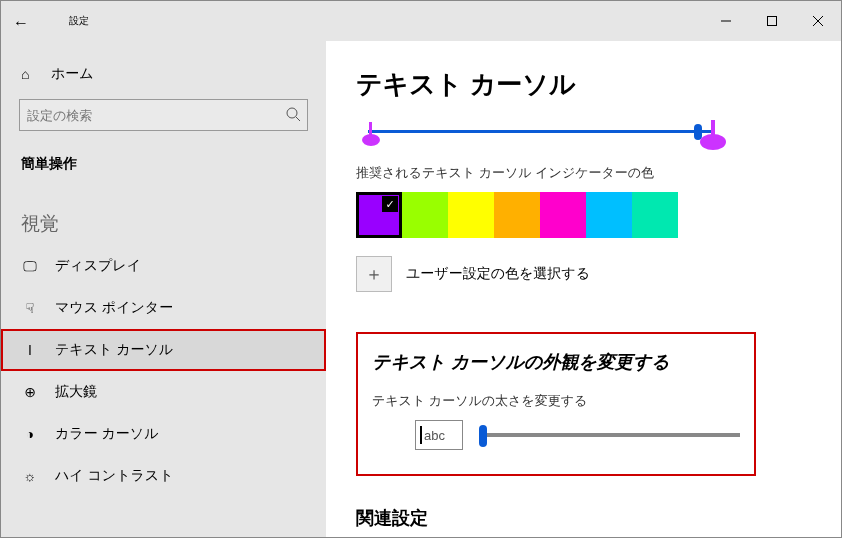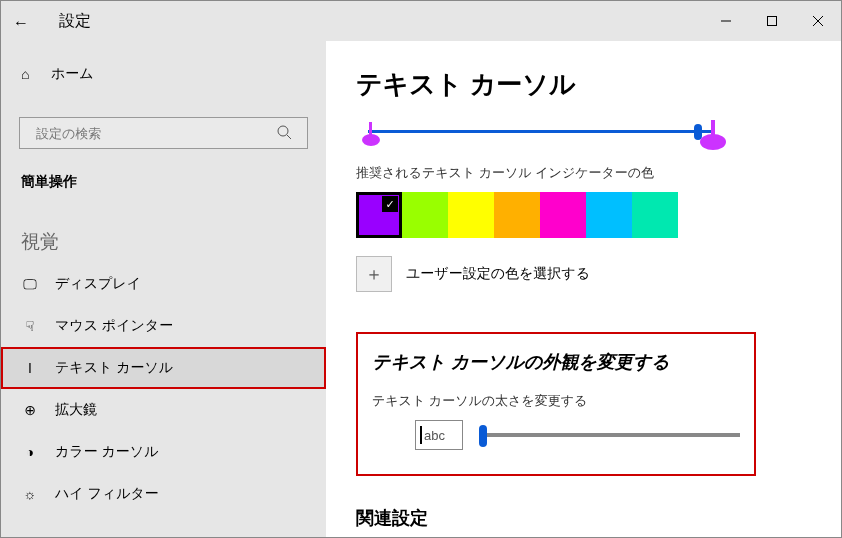--- a/index.html
+++ b/index.html
@@ -1,26 +1,26 @@
 <!DOCTYPE html>
 <html><head>
 <meta charset="utf-8">
 <style>
 * { margin: 0; padding: 0; box-sizing: border-box; font-family: "Yu Gothic UI", "Segoe UI", Meiryo, sans-serif; }
 body { background: #fff; width: 842px; height: 538px; overflow: hidden; position: relative; border: 1px solid #888; }
 .titlebar { height: 40px; display: flex; align-items: center; background: #e6e6e6; }
 .titlebar .back { width: 40px; text-align: center; font-size: 16px; }
-.titlebar .title { font-size: 16px; margin-left: 18px; }
+.titlebar .title { font-size: 10px; margin-left: 28px; }
 .win-controls { margin-left: auto; display: flex; }
 .win-btn { width: 46px; height: 40px; display: flex; align-items: center; justify-content: center; font-size: 12px; }
 .app { display: flex; height: calc(100% - 40px); }
 .sidebar { width: 325px; background: #e6e6e6; padding: 14px 0; overflow: hidden; font-size: 14px; }
 .home-row { display: flex; align-items: center; padding: 10px 20px; gap: 14px; }
 .home-row .icon { width: 16px; }
-.search-box { margin: 24px 18px 18px 18px; border: 1px solid #999; height: 32px; display: flex; align-items: center; padding: 0 16px; background: #eaeaea; }
+.search-box { margin: 6px 18px 18px 18px; border: 1px solid #999; height: 32px; display: flex; align-items: center; padding: 0 7px; background: #eaeaea; }
 .search-box input { border: none; background: transparent; outline: none; flex: 1; font-size: 13px; }
 .section-title { padding: 6px 20px 14px 20px; font-weight: bold; font-size: 14px; }
 .category-label { padding: 24px 20px 8px 20px; color: #666; font-size: 19px; }
 .nav-item { display: flex; align-items: center; padding: 12px 20px; gap: 16px; font-size: 14px; }
 .nav-item .icon { width: 18px; text-align: center; }
 .nav-item.active { background: #d8d8d8; }
 .highlight-current { outline: 2px solid #c00; outline-offset: -2px; }
 .content { flex: 1; padding: 26px 30px; overflow: hidden; font-size: 14px; }
 h1.page-title { font-size: 26px; font-weight: 600; margin-bottom: 14px; }
 .indicator-preview { position: relative; height: 42px; width: 370px; }
@@ -108,21 +108,21 @@
     <div class="nav-item">
       <span class="icon">⊕</span>
       <span>拡大鏡</span>
     </div>
     <div class="nav-item">
       <span class="icon">◑</span>
       <span>カラー カーソル</span>
     </div>
     <div class="nav-item">
       <span class="icon">☼</span>
-      <span>ハイ フィルター</span>
+      <span>ハイ コントラスト</span>
     </div>
   </div>
 
   <div class="content">
     <h1 class="page-title">テキスト カーソル</h1>
 
     <div class="indicator-preview">
       <div class="indicator-bar"></div>
       <div class="track-thumb"></div>
       <div class="indicator-dot left"></div>

